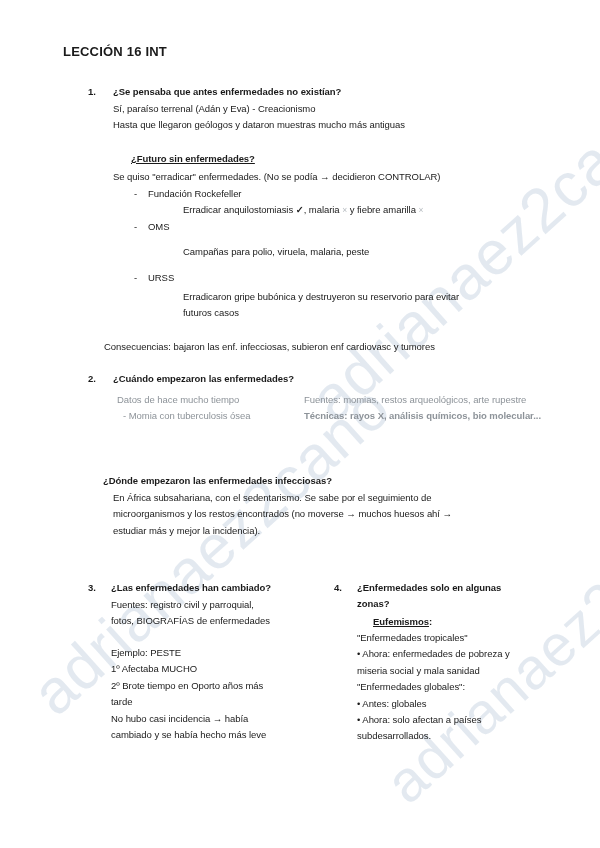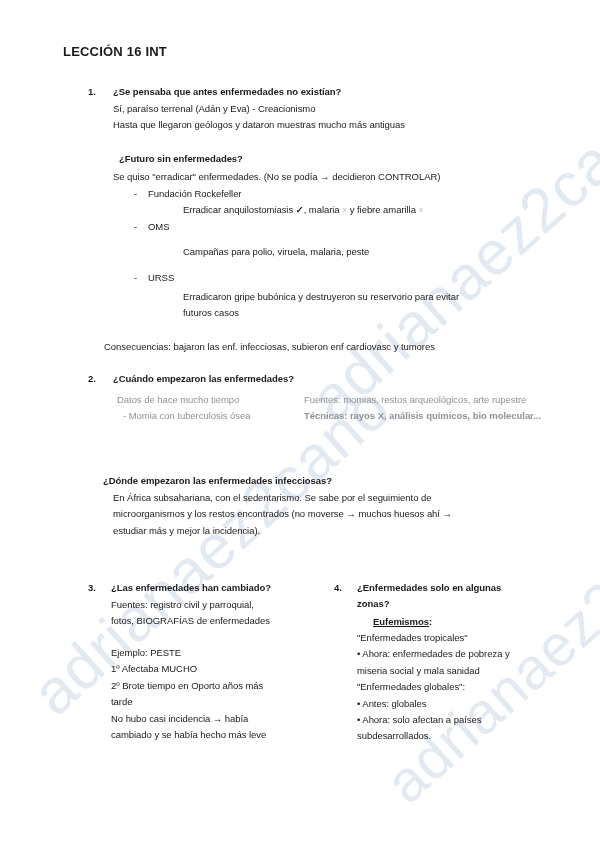--- a/index.html
+++ b/index.html
@@ -103,21 +103,21 @@
     <div class="num" style="left:88px; top:84px;">1.</div>
     <div class="blk" style="left:113px; top:84px;">
       <div class="ln b">¿Se pensaba que antes enfermedades no existían?</div>
     </div>
 
     <div class="blk" style="left:113px; top:101px;">
       <div class="ln">Sí, paraíso terrenal (Adán y Eva) - Creacionismo</div>
       <div class="ln">Hasta que llegaron geólogos y dataron muestras mucho más antiguas</div>
     </div>
 
-    <div class="blk" style="left:119px; top:151px;">
+    <div class="blk" style="left:131px; top:151px;text-decoration:underline;">
       <div class="ln b">¿Futuro sin enfermedades?</div>
     </div>
 
     <div class="blk" style="left:113px; top:169px;">
       <div class="ln">Se quiso "erradicar" enfermedades. (No se podía → decidieron CONTROLAR)</div>
     </div>
 
     <div class="dash" style="left:134px; top:186px;">-</div>
     <div class="blk" style="left:148px; top:186px;">
       <div class="ln">Fundación Rockefeller</div>

